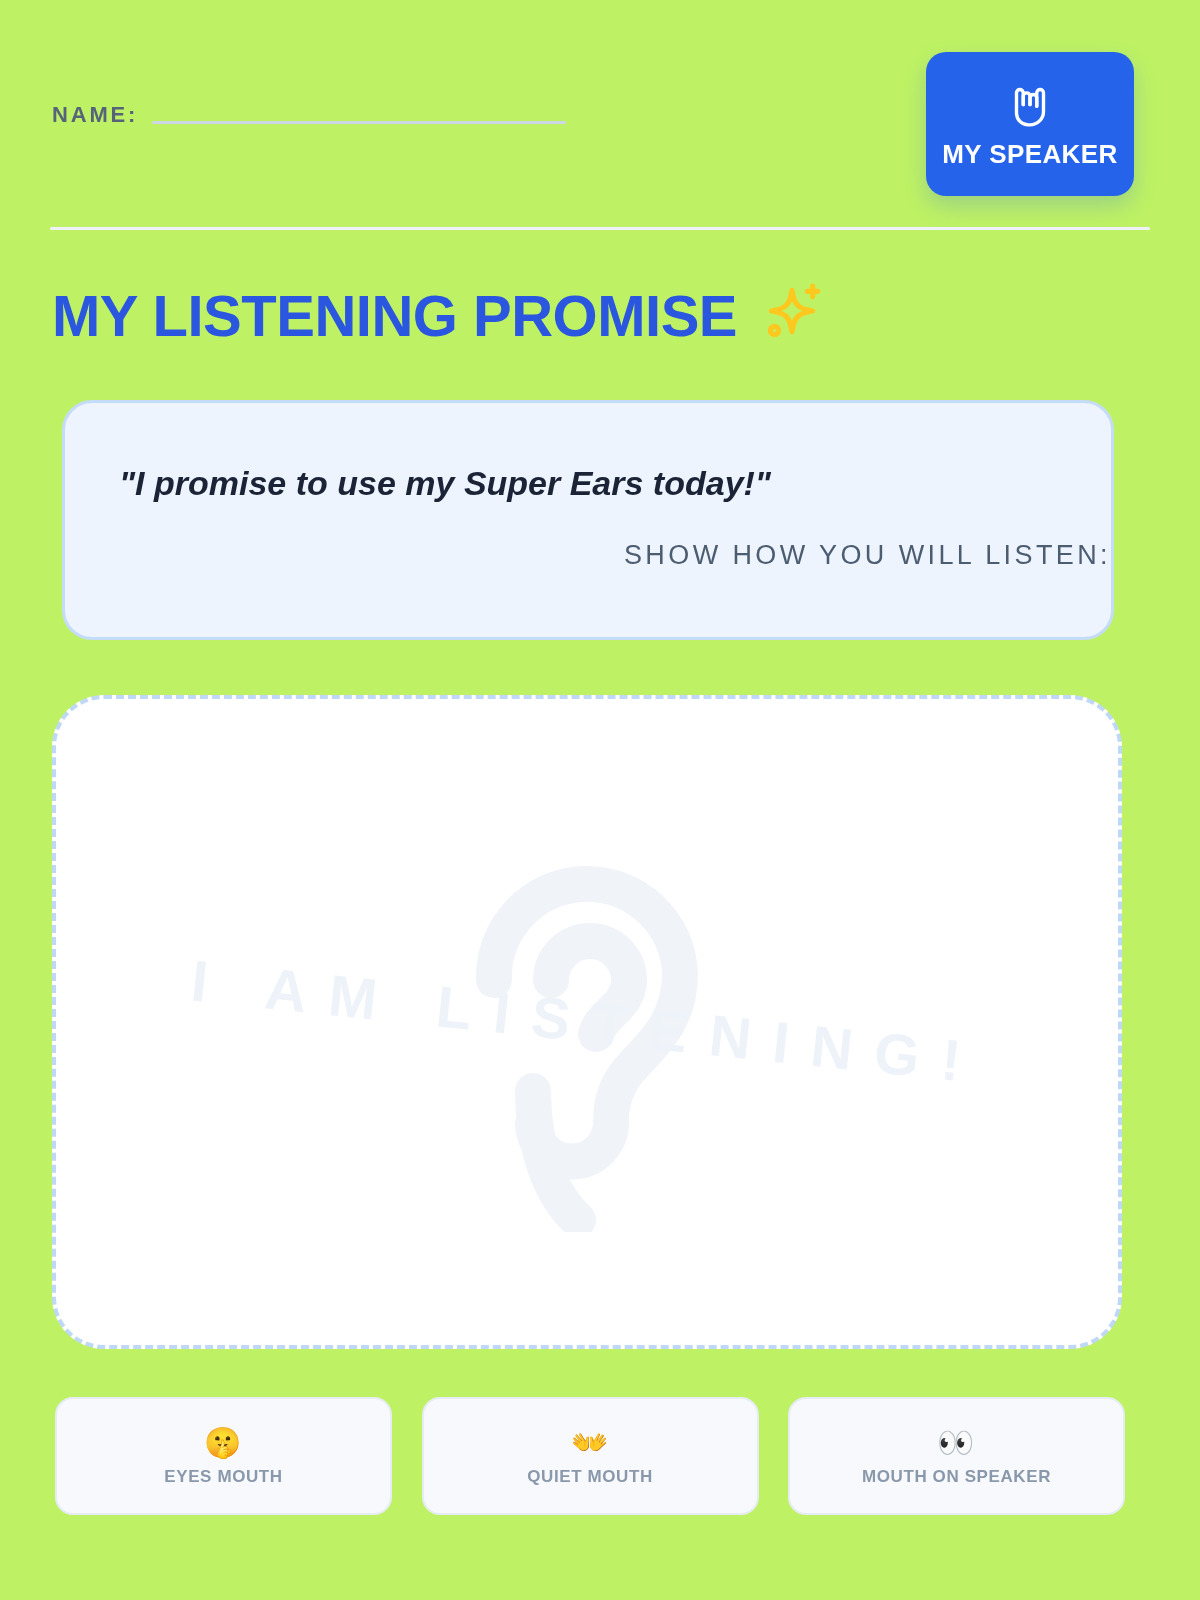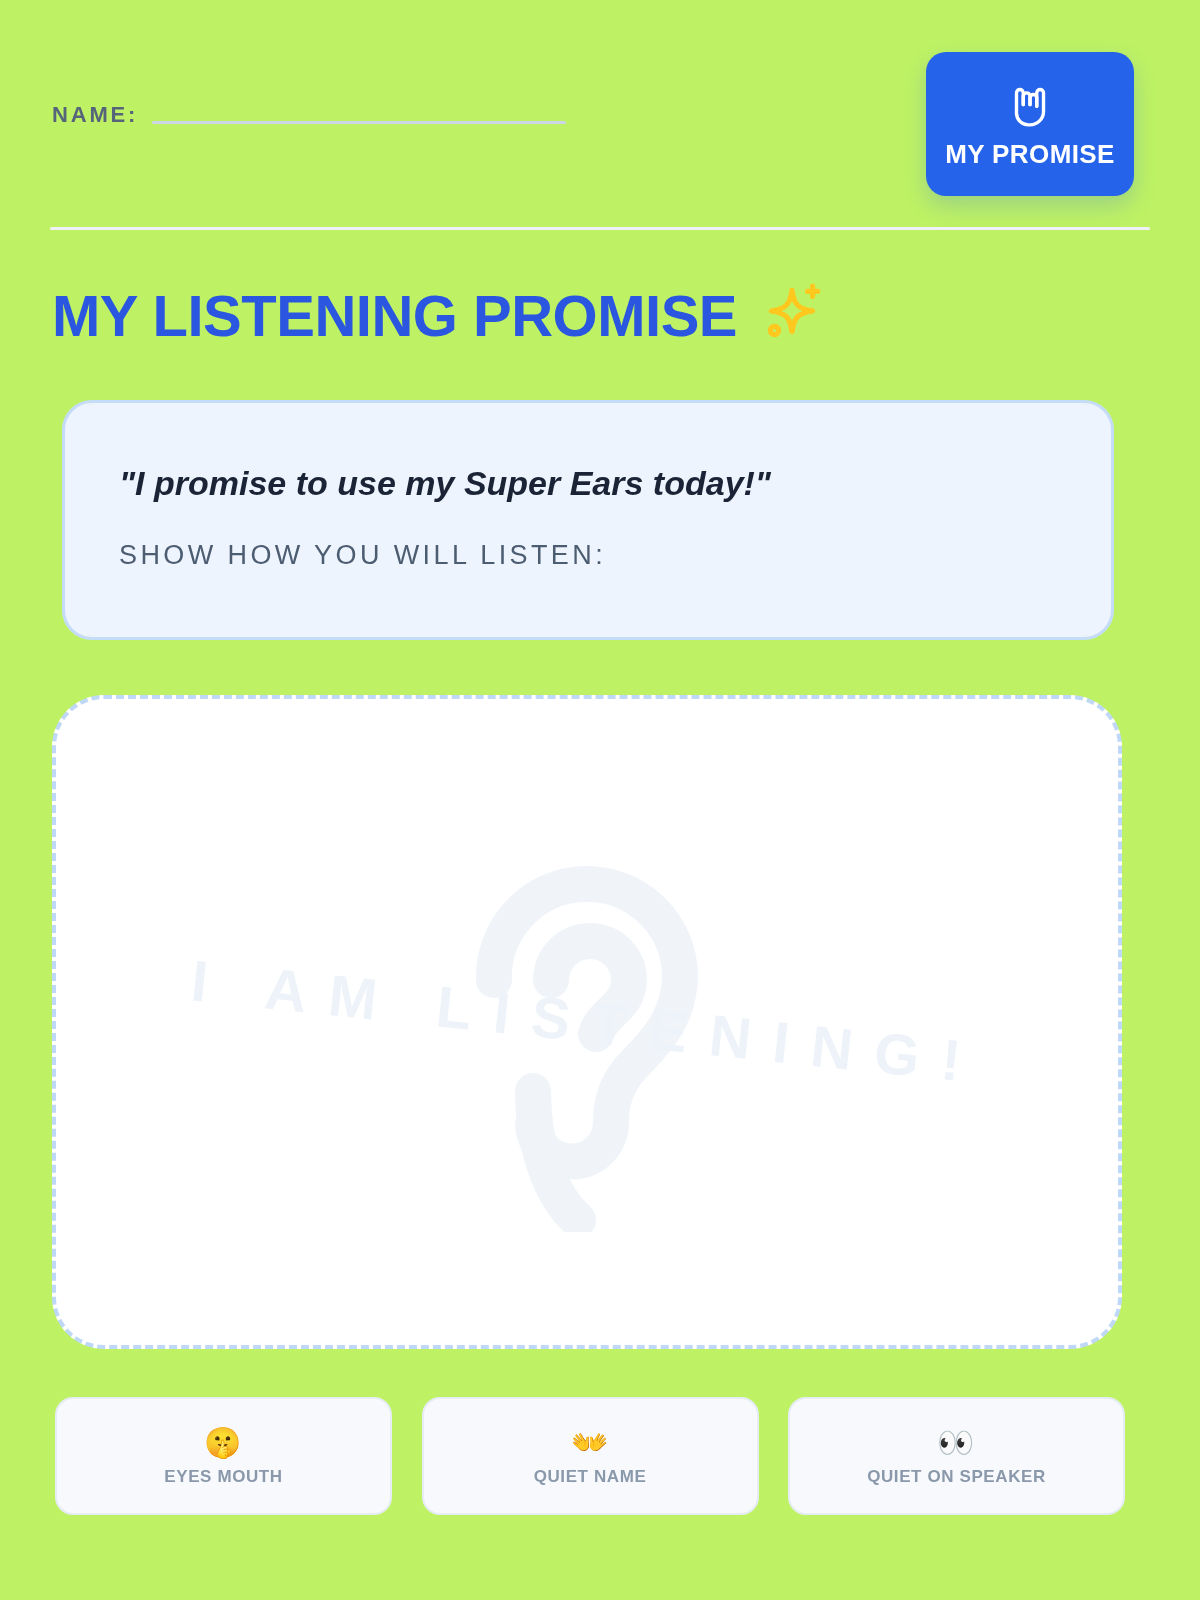--- a/index.html
+++ b/index.html
@@ -145,20 +145,21 @@
   }
 
   .prompt-sub {
     margin-top: 40px;
     font-size: 27px;
     font-weight: 400;
     letter-spacing: 3.4px;
     color: #4c5c71;
     line-height: 1;
     white-space: nowrap;
+    text-align: right;
   }
 
   
   .draw-area {
     position: absolute;
     left: 52px;
     top: 695px;
     width: 1070px;
     height: 654px;
     border: 4px dashed #bfd8f8;
@@ -245,21 +246,21 @@
 
     <div class="header-divider"></div>
 
     <div class="promise-badge">
       <svg class="badge-icon" viewBox="0 0 64 64" fill="none" stroke="#ffffff" stroke-width="4" stroke-linecap="round" stroke-linejoin="round">
         <path d="M16 30 V14 a4 4 0 0 1 8 0 v14"></path>
         <path d="M24 28 V18 a4 4 0 0 1 8 0 v10"></path>
         <path d="M32 28 V20 a4 4 0 0 1 8 0 v10"></path>
         <path d="M40 30 V14 a4 4 0 0 1 8 0 v22 a16 16 0 0 1 -16 16 h-2 a14 14 0 0 1 -14 -14 V30"></path>
       </svg>
-      <span class="badge-label">MY PROMISE</span>
+      <span class="badge-label">MY SPEAKER</span>
     </div>
   </div>
 
   <div class="title-row">
     <h1 class="main-title">MY LISTENING PROMISE</h1>
     <svg class="sparkle-icon" viewBox="0 0 64 64" fill="none" stroke="#ffc81f" stroke-width="5" stroke-linecap="round" stroke-linejoin="round">
       <path d="M32 10 C34 24 38 28 52 30 C38 32 34 36 32 50 C30 36 26 32 12 30 C26 28 30 24 32 10 Z"></path>
       <path d="M52 6 v10 M47 11 h10"></path>
       <circle cx="15" cy="49" r="4"></circle>
     </svg>
@@ -281,23 +282,23 @@
 
   <div class="cards-row">
 
     <div class="reminder-card">
       <span class="card-emoji">🤫</span>
       <span class="card-label">EYES MOUTH</span>
     </div>
 
     <div class="reminder-card">
       <span class="card-emoji">👐</span>
-      <span class="card-label">QUIET NAME</span>
+      <span class="card-label">QUIET MOUTH</span>
     </div>
 
     <div class="reminder-card">
       <span class="card-emoji">👀</span>
-      <span class="card-label">QUIET ON SPEAKER</span>
+      <span class="card-label">MOUTH ON SPEAKER</span>
     </div>
 
   </div>
 
 </div>
 
 </body></html>

